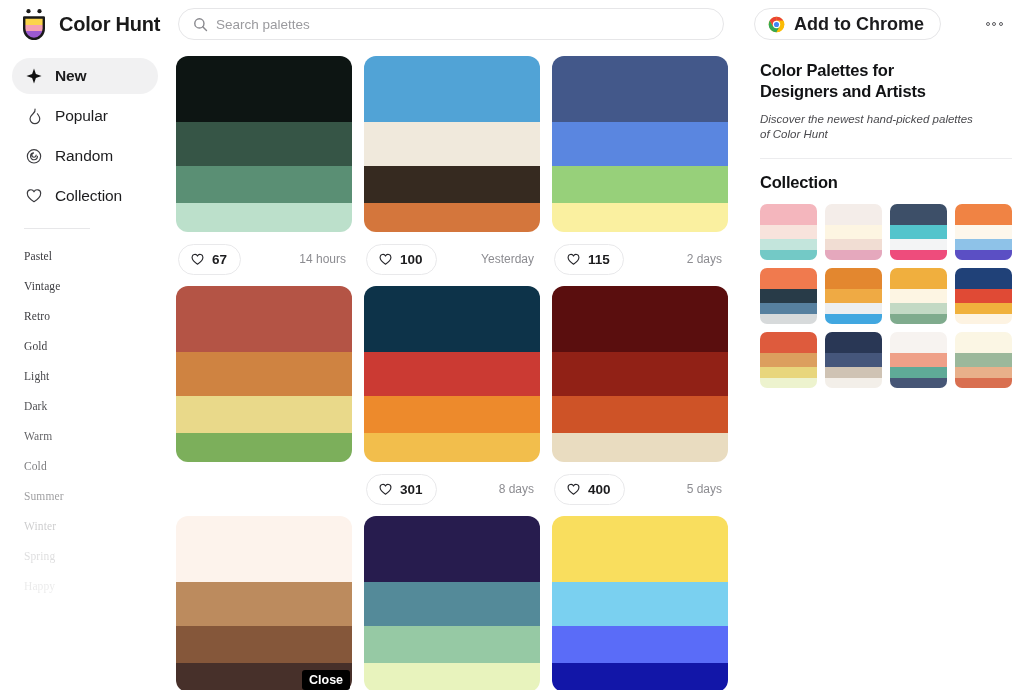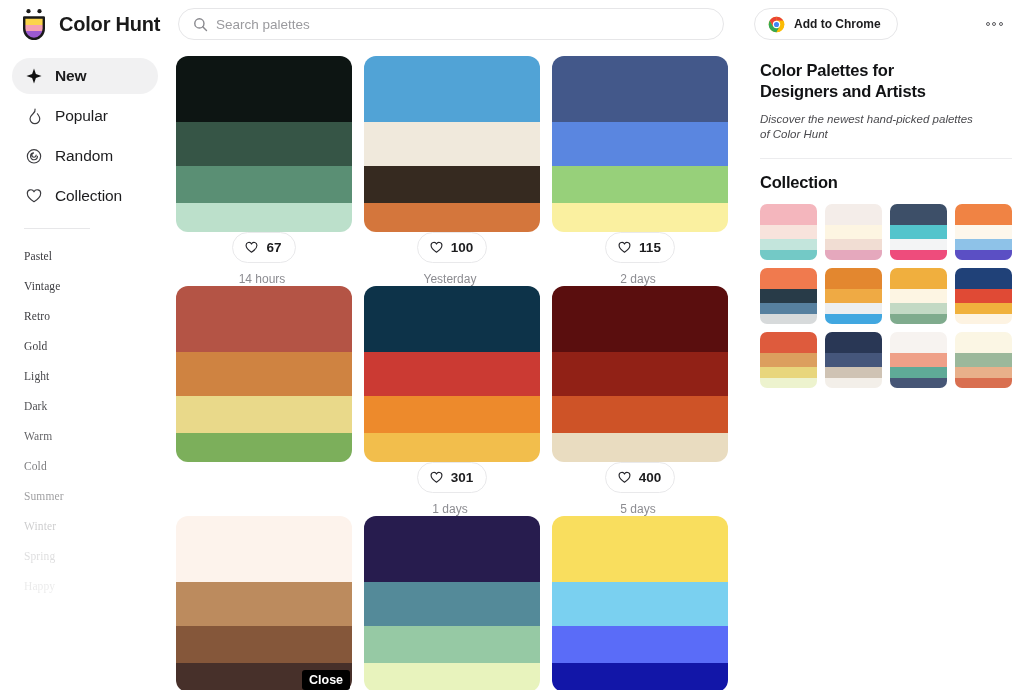--- a/index.html
+++ b/index.html
@@ -32,21 +32,21 @@
     color: #2b2b2b; background: transparent; width: 100%;
   }
   .search-input::placeholder { color: #9a9a9e; }
 
   .chrome-btn {
     position: absolute; left: 754px; top: 8px; height: 32px;
     border: 1px solid #e6e6e8; border-radius: 17px; background: #fff;
     display: flex; align-items: center; gap: 9px; padding: 0 16px 0 13px;
     cursor: pointer;
   }
-  .chrome-btn span { font-size: 12px; font-weight: bold; color: #1c1c1e; }
+  .chrome-btn span { font-size: 18px; font-weight: bold; color: #1c1c1e; }
   .chrome-ico { width: 17px; height: 17px; flex: none; }
 
   .more-btn {
     position: absolute; left: 978px; top: 15px; width: 32px; height: 18px;
     display: flex; align-items: center; justify-content: center; gap: 2.5px;
     cursor: pointer;
   }
   .more-btn i { width: 4px; height: 4px; border: 1.2px solid #5c5c60; border-radius: 50%; display: block; }
 
   
@@ -66,21 +66,21 @@
   .tag { font-size: 11.5px; color: #3c3c40; margin-left: 24px; height: 30px;
          display: flex; align-items: center; cursor: pointer; letter-spacing: 0.1px; font-family: Liberation Serif, serif; }
 
   
   .main { position: absolute; left: 168px; top: 48px; width: 580px; height: 642px; overflow: hidden; }
   .grid { display: grid; grid-template-columns: repeat(3, 176px); column-gap: 12px; row-gap: 0; padding: 8px 0 0 8px; }
   .card { width: 176px; }
   .swatches { width: 176px; height: 176px; border-radius: 12px; overflow: hidden; display: flex; flex-direction: column; }
   .swatches > div { width: 100%; }
   .s0 { flex: 0 0 66px; } .s1 { flex: 0 0 44px; } .s2 { flex: 0 0 37px; } .s3 { flex: 1 1 auto; }
-  .cardbar { height: 54px; display: flex; align-items: center; justify-content: space-between; padding: 0 2px; flex-direction: column; }
+  .cardbar { height: 54px; display: flex; align-items: center; justify-content: space-between; padding: 0 2px; }
   .like {
     display: flex; align-items: center; gap: 7px; height: 31px; padding: 0 13px 0 11px;
     border: 1px solid #e9e9eb; border-radius: 16px; background: #fff; cursor: pointer;
   }
   .heart-ico { width: 15px; height: 15px; flex: none; display: block; }
   .like-count { font-size: 13.5px; font-weight: bold; color: #1c1c1e; }
   .time { font-size: 12px; color: #8c8c91; padding-right: 4px; }
 
   .tooltip {
     position: absolute; left: 302px; top: 670px; background: #000; color: #fff;
@@ -272,21 +272,21 @@
             <div class="s2" style="background:#ED8A2C"></div>
             <div class="s3" style="background:#F2BE4C"></div>
           </div>
           <div class="cardbar">
             <div class="like">
               <span class="heart-ico"><svg width="15" height="15" viewBox="0 0 20 20">
                   <path d="M10 16.2 C10 16.2 2.8 11.9 2.8 7.4 A3.8 3.8 0 0 1 10 5.4 A3.8 3.8 0 0 1 17.2 7.4 C17.2 11.9 10 16.2 10 16.2 Z" fill="none" stroke="#25252a" stroke-width="1.5" stroke-linejoin="round"></path>
                 </svg></span>
               <span class="like-count">301</span>
             </div>
-            <div class="time">1 days</div>
+            <div class="time">8 days</div>
           </div>
         </div>
         <div class="card">
           <div class="swatches">
             <div class="s0" style="background:#5A0E0E"></div>
             <div class="s1" style="background:#912116"></div>
             <div class="s2" style="background:#CE5327"></div>
             <div class="s3" style="background:#E9DCC0"></div>
           </div>
           <div class="cardbar">

